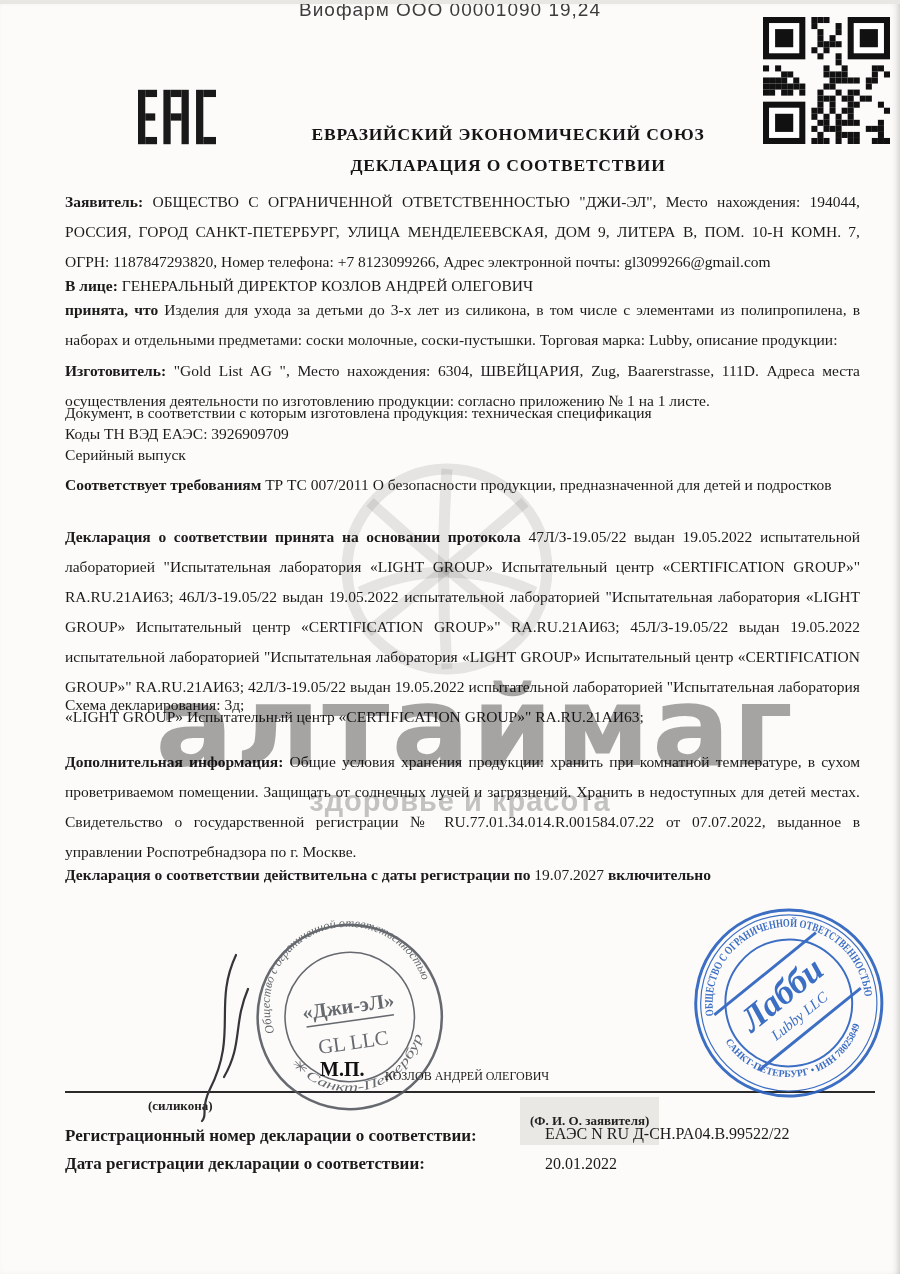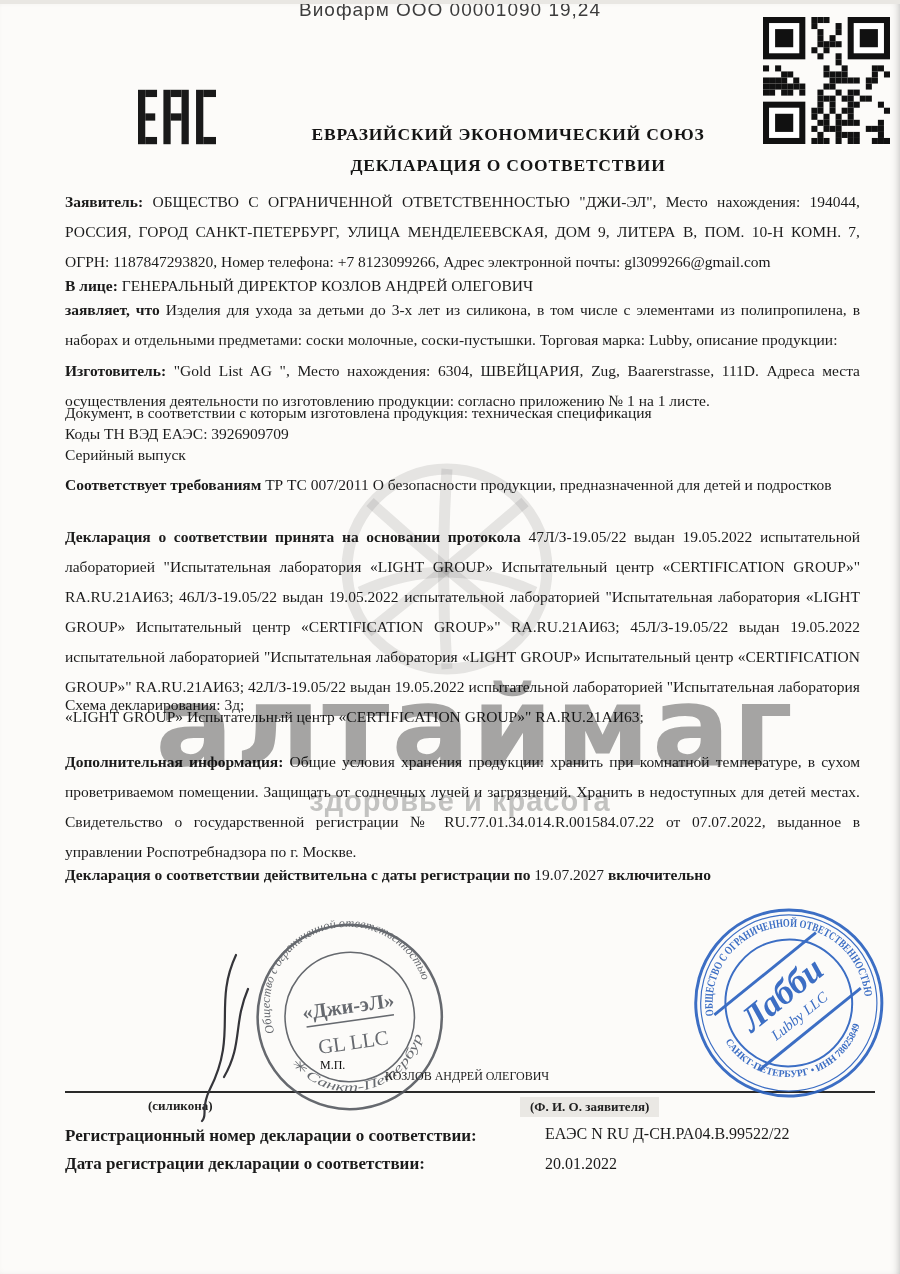--- a/index.html
+++ b/index.html
@@ -14,22 +14,22 @@
   .line{text-align:left;}
   .b{font-weight:bold;}
   .watermark-brand{left:55px;top:655px;width:840px;text-align:center;font-family:"DejaVu Sans",sans-serif;
         font-weight:700;font-size:116px;letter-spacing:2px;color:rgba(108,108,108,.60);
         mix-blend-mode:multiply;z-index:5;transform:scaleY(.96);}
   .watermark-tagline{left:240px;top:781px;width:440px;text-align:center;font-family:Liberation Sans, sans-serif;
         font-weight:700;font-size:29px;letter-spacing:1px;color:rgba(150,150,150,.55);mix-blend-mode:multiply;z-index:5;}
   .emblem{left:330px;top:448px;z-index:4;mix-blend-mode:multiply;}
   .sig-rule{left:65px;top:1087px;width:810px;border-top:2.5px solid #2a2a2a;z-index:3;}
   .sig-caption{left:148px;top:1094px;font-size:13px;font-weight:bold;color:#222;}
-  .fio-caption{left:520px;top:1093px;font-size:13px;font-weight:bold;color:#222;background:#eae8e4;padding:2px 10px;}
-  .mp{left:320px;top:1054px;font-size:12px;font-weight:normal;z-index:8;color:#101010;text-align:right;}
+  .fio-caption{left:520px;top:1093px;font-size:13px;font-weight:bold;color:#222;background:#eae8e4;padding:16px 10px;}
+  .mp{left:320px;top:1054px;font-size:20px;font-weight:bold;z-index:8;color:#101010;text-align:right;}
   .sig-name{left:385px;top:1065px;font-size:12px;color:#1a1a1a;z-index:7;}
   .reg-label{left:65px;font-size:17px;font-weight:bold;}
   .reg-value{left:545px;font-size:16px;}
   .stamp{z-index:6;}
   .qr{left:763px;top:13px;}
   .eac{left:138px;top:84px;}
   svg text{font-family:"Liberation Serif",serif;}
 </style>
 </head>
 <body>
@@ -186,21 +186,21 @@
       </svg>
   </div>
 
   <div class="abs title" style="top:120px">ЕВРАЗИЙСКИЙ ЭКОНОМИЧЕСКИЙ СОЮЗ</div>
   <div class="abs title" style="top:151px">ДЕКЛАРАЦИЯ О СООТВЕТСТВИИ</div>
 
   <div class="abs para" style="top:183px"><span class="b">Заявитель:</span> <span>ОБЩЕСТВО С ОГРАНИЧЕННОЙ ОТВЕТСТВЕННОСТЬЮ "ДЖИ-ЭЛ", Место нахождения: 194044, РОССИЯ, ГОРОД САНКТ-ПЕТЕРБУРГ, УЛИЦА МЕНДЕЛЕЕВСКАЯ, ДОМ 9, ЛИТЕРА В, ПОМ. 10-Н КОМН. 7, ОГРН: 1187847293820, Номер телефона: +7 8123099266, Адрес электронной почты: gl3099266@gmail.com</span></div>
 
   <div class="abs para line" style="top:267px"><span class="b">В лице:</span> <span>ГЕНЕРАЛЬНЫЙ ДИРЕКТОР КОЗЛОВ АНДРЕЙ ОЛЕГОВИЧ</span></div>
 
-  <div class="abs para" style="top:291px"><span class="b">заявляет, что</span> <span>Изделия для ухода за детьми до 3-х лет из силикона, в том числе с элементами из полипропилена, в наборах и отдельными предметами: соски молочные, соски-пустышки. Торговая марка: Lubby, описание продукции:</span></div>
+  <div class="abs para" style="top:291px"><span class="b">принята, что</span> <span>Изделия для ухода за детьми до 3-х лет из силикона, в том числе с элементами из полипропилена, в наборах и отдельными предметами: соски молочные, соски-пустышки. Торговая марка: Lubby, описание продукции:</span></div>
 
   <div class="abs para" style="top:352px"><span class="b">Изготовитель:</span> <span>"Gold List AG ", Место нахождения: 6304, ШВЕЙЦАРИЯ, Zug, Baarerstrasse, 111D. Адреса места осуществления деятельности по изготовлению продукции: согласно приложению № 1 на 1 листе.</span></div>
 
   <div class="abs para line" style="top:394px">Документ, в соответствии с которым изготовлена продукция: техническая спецификация</div>
   <div class="abs para line" style="top:415px">Коды ТН ВЭД ЕАЭС: 3926909709</div>
   <div class="abs para line" style="top:436px">Серийный выпуск</div>
 
   <div class="abs para" style="top:466px"><span class="b">Соответствует требованиям</span> <span>ТР ТС 007/2011 О безопасности продукции, предназначенной для детей и подростков</span></div>
 
   <div class="abs para" style="top:518px"><span class="b">Декларация о соответствии принята на основании протокола</span> <span>47Л/З-19.05/22 выдан 19.05.2022 испытательной лабораторией "Испытательная лаборатория «LIGHT GROUP» Испытательный центр «CERTIFICATION GROUP»" RA.RU.21АИ63; 46Л/З-19.05/22 выдан 19.05.2022 испытательной лабораторией "Испытательная лаборатория «LIGHT GROUP» Испытательный центр «CERTIFICATION GROUP»" RA.RU.21АИ63; 45Л/З-19.05/22 выдан 19.05.2022 испытательной лабораторией "Испытательная лаборатория «LIGHT GROUP» Испытательный центр «CERTIFICATION GROUP»" RA.RU.21АИ63; 42Л/З-19.05/22 выдан 19.05.2022 испытательной лабораторией "Испытательная лаборатория «LIGHT GROUP» Испытательный центр «CERTIFICATION GROUP»" RA.RU.21АИ63;</span></div>

